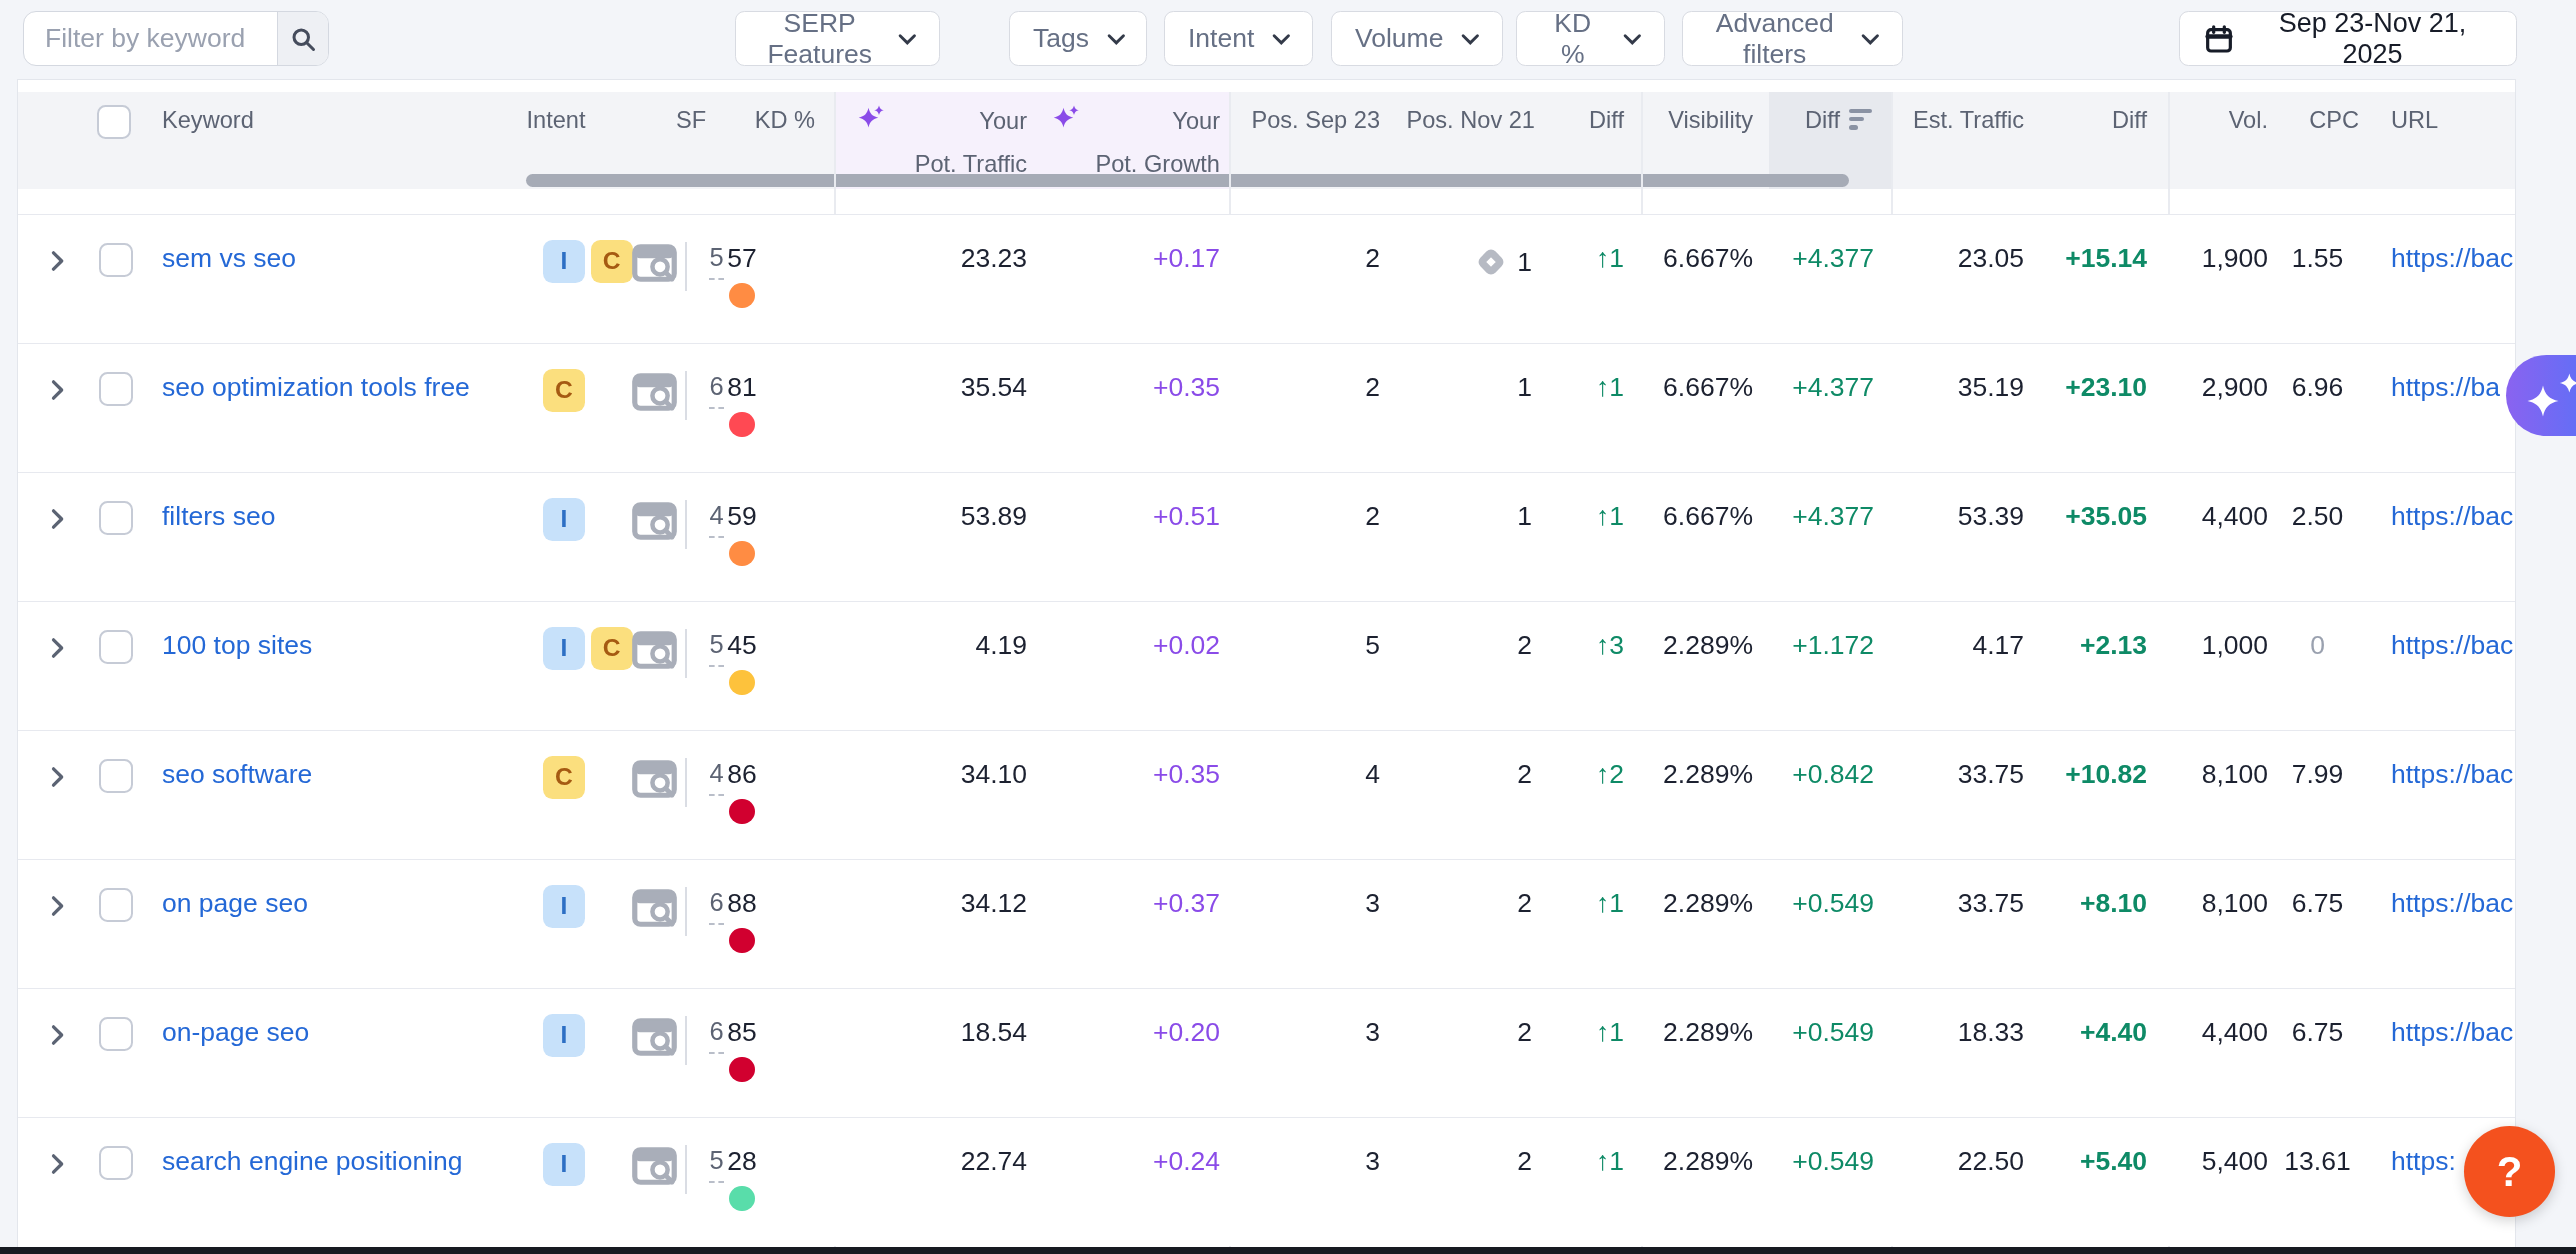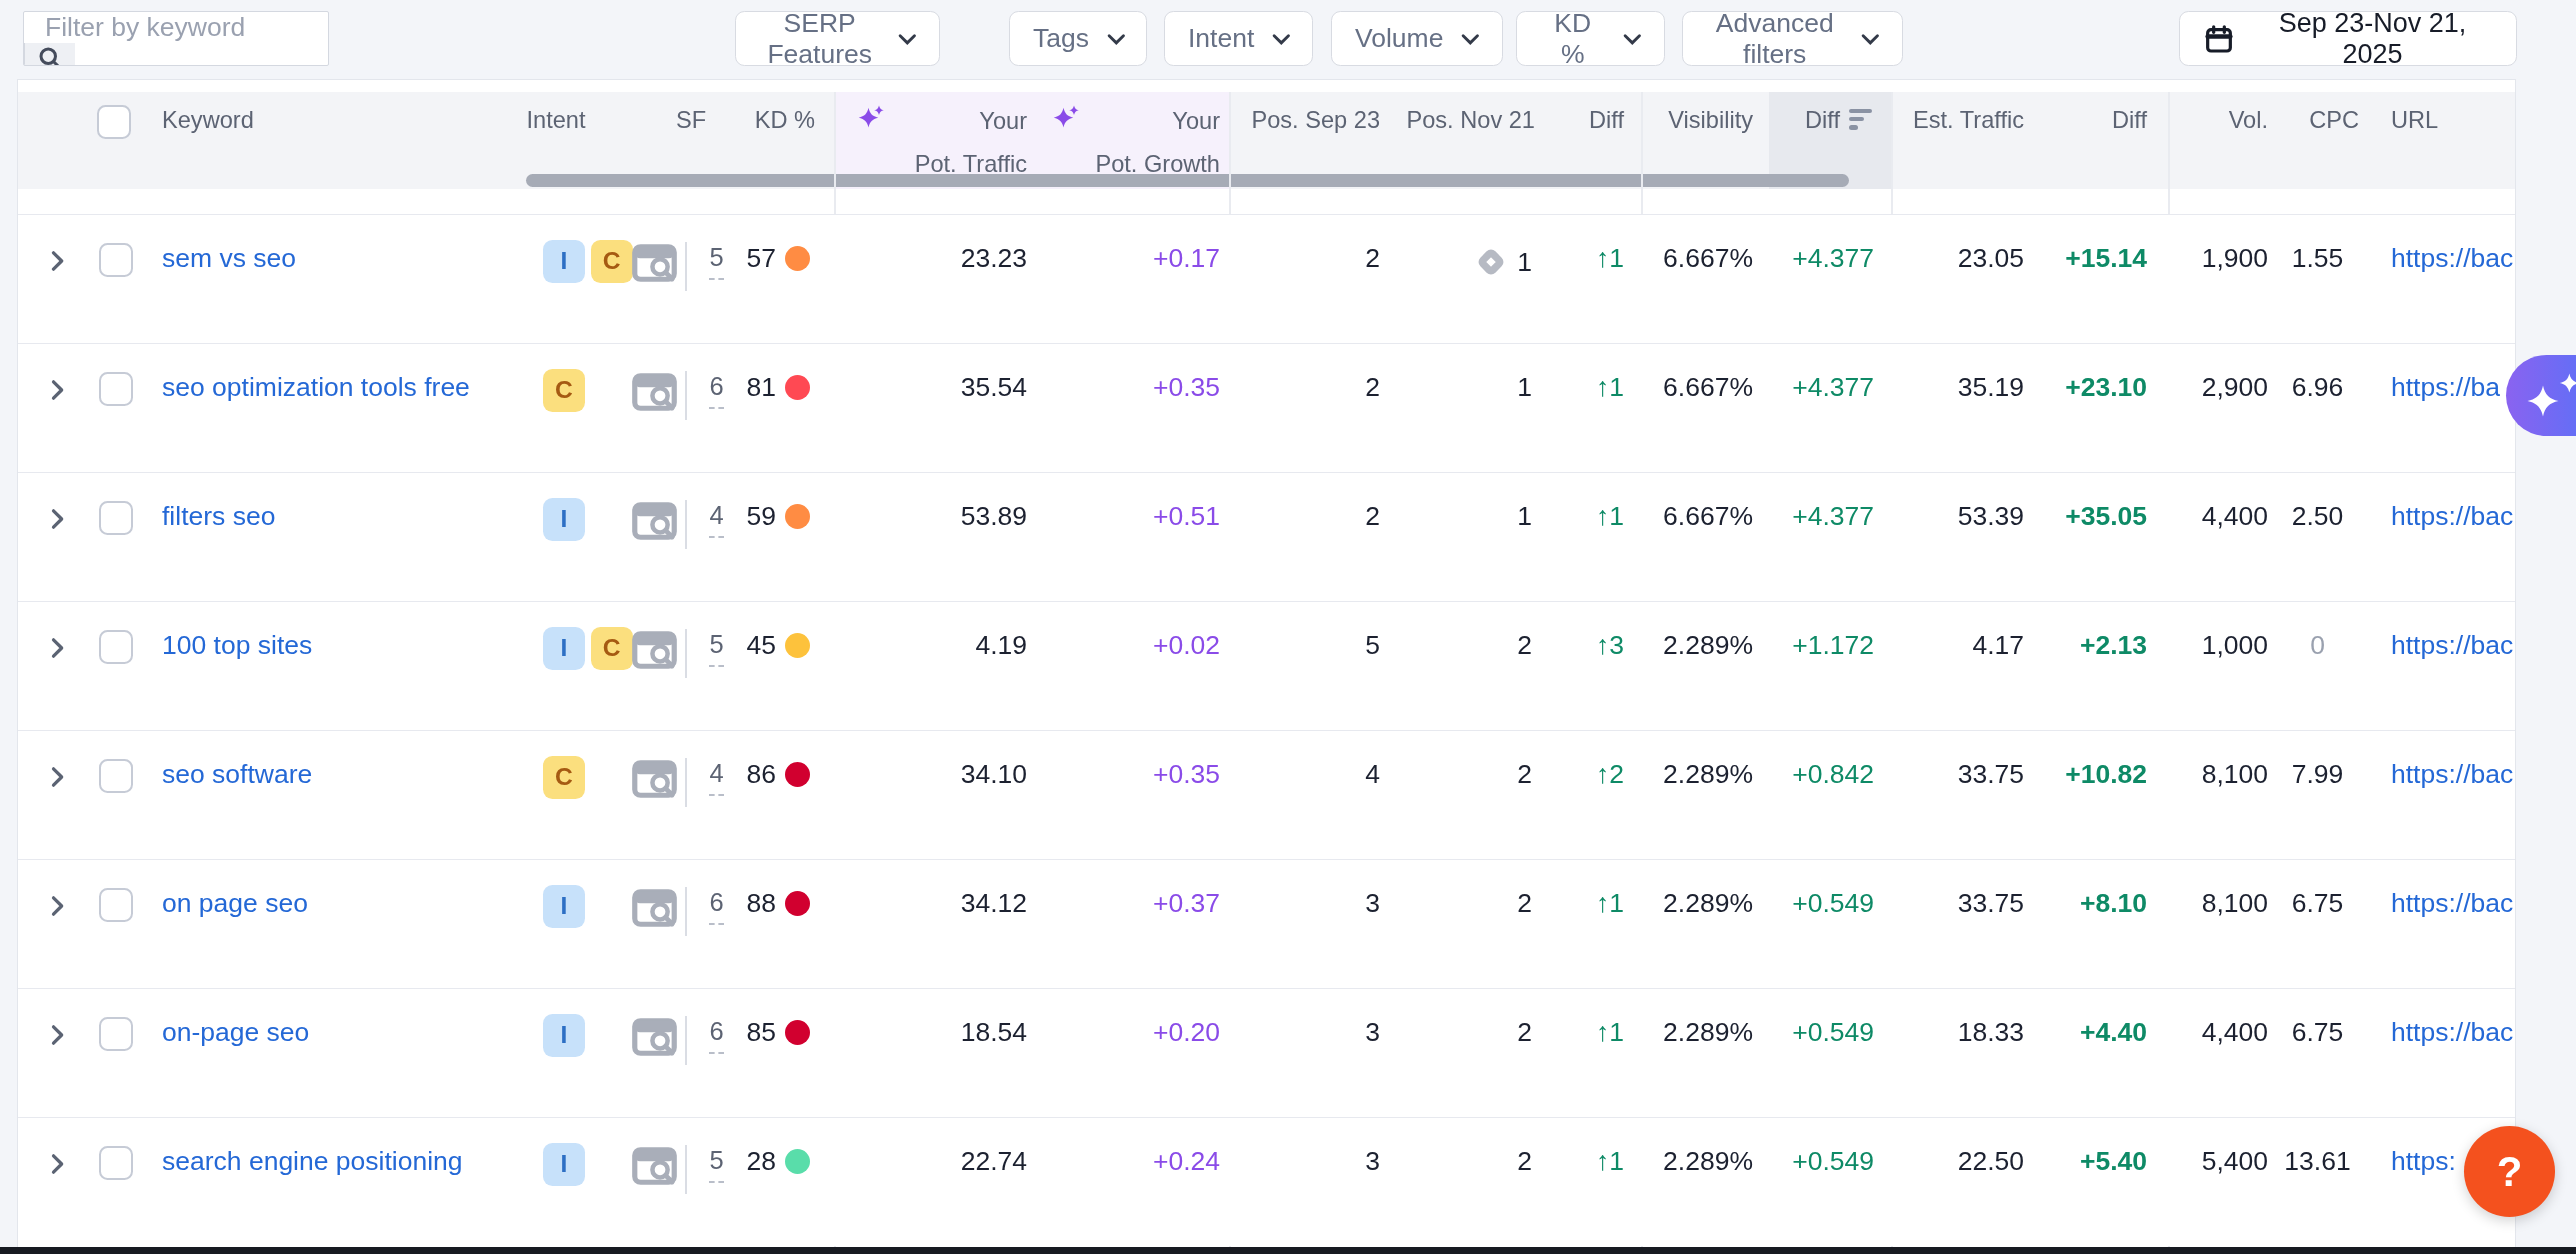--- a/index.html
+++ b/index.html
@@ -2,21 +2,21 @@
 <html style="font-size:15px"><head>
 <meta charset="utf-8">
 <style>
   html,body{margin:0;padding:0;background:#e8eaef;}
   .screen{position:relative;width:2576px;height:1255px;background:#f3f5f9;overflow:hidden;
           font-family:"Liberation Sans",sans-serif;color:#1c2130;}
 
   
   .topbar{position:absolute;left:0;top:0;width:100%;height:79px;}
   .filter-input{position:absolute;left:23px;top:11.3px;width:306px;height:55px;background:#fff;
-                border:1.9px solid #d4d8e0;border-radius:2px;display:flex;overflow:hidden;box-sizing:border-box;flex-direction:column;}
+                border:1.9px solid #d4d8e0;border-radius:13px;display:flex;overflow:hidden;box-sizing:border-box;}
   .filter-input input{flex:1;border:none;outline:none;background:transparent;font-family:inherit;
                       font-size:26.5px;color:#333a49;padding:0 0 0 21px;min-width:0;}
   .filter-input input::placeholder{color:#9aa1b0;}
   .search-btn{width:51px;border:none;border-left:1.9px solid #d4d8e0;background:#eef0f4;color:#454c5c;
               display:flex;align-items:center;justify-content:center;cursor:pointer;}
   .search-btn svg{width:28px;height:28px;}
 
   .chip{position:absolute;left:387px;top:8.5px;height:59px;box-sizing:border-box;background:#dce9fb;
         border:1.9px solid #2a6be0;border-radius:9.4px;display:flex;align-items:center;font-size:27px;color:#1c2330;}
   .chip-label{padding:0 23px 0 24.6px;}
@@ -68,21 +68,21 @@
   .c-intent{left:525px;top:24.6px;display:flex;gap:5.7px;}
   .badge{width:42px;height:43px;border-radius:9.4px;font-size:24.6px;font-weight:bold;
          display:flex;align-items:center;justify-content:center;}
   .b-i{background:#c7e1fa;color:#2d6fc4;}
   .b-c{background:#fbdf7e;color:#a55a12;}
   .c-serp{left:614px;top:26.5px;width:45px;height:42px;color:#a9aeb9;cursor:pointer;}
   .c-serp svg{width:45px;height:42px;}
   .sf-divider{position:absolute;left:667px;top:26.5px;width:1.9px;height:49px;background:#dadde4;}
   .c-sf{left:675px;width:47px;text-align:center;color:#5c6373;font-size:25.5px;}
   .c-sf span{border-bottom:2.8px dashed #b9bec9;padding-bottom:6.6px;cursor:pointer;}
-  .c-kd{left:656px;width:136px;display:flex;justify-content:flex-end;align-items:center;gap:8.5px;}
+  .c-kd{left:656px;width:136px;display:flex;justify-content:flex-end;align-items:center;gap:8.5px;flex-direction:column;}
   .kd-dot{width:25.5px;height:25.5px;border-radius:50%;flex:none;}
 
   .c-pott{left:832px;width:177px;text-align:right;}
   .c-potg{left:1039px;width:163px;text-align:right;color:#8a4be8;}
   .c-possep{left:1228px;width:134px;text-align:right;}
   .c-posnov{left:1351px;width:163px;display:flex;justify-content:flex-end;align-items:center;gap:7.6px;}
   .diamond{width:38px;height:38px;flex:none;color:#b6bac3;}
   .green{color:#0e8a66;}
   .c-diff1{left:1512px;width:94px;text-align:right;}
   .c-vis{left:1606px;width:129px;text-align:right;}

